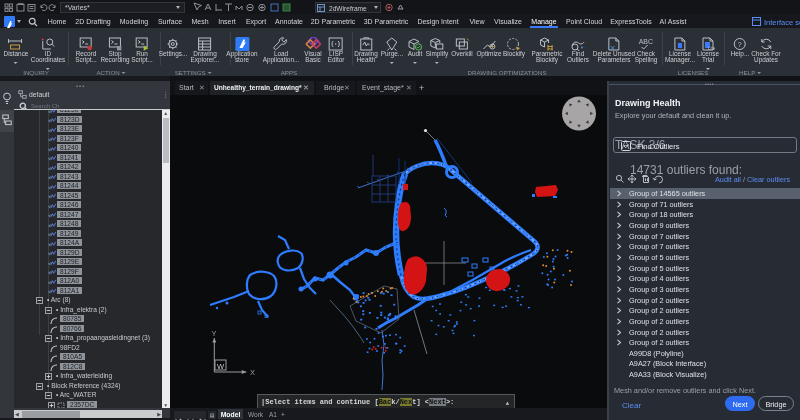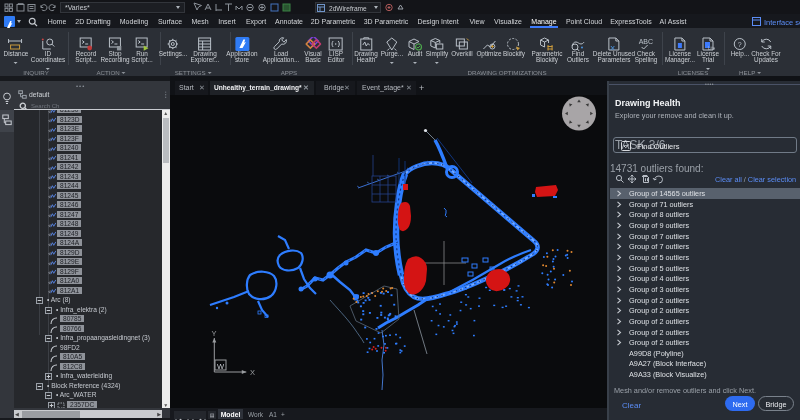--- a/index.html
+++ b/index.html
@@ -802,20 +802,21 @@
         <g fill="#d41414">
           <path d="M231 108 q7 -3 9 3 l1 10 q0 8 -3 12 q-4 5 -8 2 q-3 -6 -2 -14 q0 -8 3 -13z"></path>
           <path d="M238 164 q8 -5 13 -1 q6 4 6 11 l-1 12 q-2 8 -8 12 q-7 4 -11 -2 q-4 -6 -3 -14 q0 -11 4 -18z"></path>
           <path d="M321 176 q9 -4 14 0 q6 4 5 10 q-1 6 -8 9 q-8 3 -13 -2 q-4 -5 -3 -9 q1 -5 5 -8z"></path>
           <path d="M366 92 l20 -2 2 5 -3 6 -18 1 -2 -5z"></path>
           <rect x="233" y="89" width="5" height="6"></rect>
         </g>
         <rect x="362" y="99" width="3" height="3" fill="#2e7dff"></rect>
         <rect x="383" y="101" width="4" height="2" fill="#2e7dff"></rect>
       </svg></div>
+<div class="abs" id="cmdbar">|Select items and continue [<span class="kw">Bac</span>k/<span class="kw">Nex</span>t] &lt;<span style="background:#777c83;color:#111">Next</span>&gt;:<span style="position:absolute;right:5px;top:5px;font-size:5.5px;color:#c6cad0">▲</span></div>
 <div class="abs" id="statusbar">
       <div class="abs" style="left:4px;top:2.5px;width:7.5px;height:8px;background:#24272d;padding:0.5px 0 0 0.5px"><svg width="7" height="7" viewBox="0 0 7 7">
           <path d="M1 1v5M6 1L2.5 3.5 6 6z" stroke="#c6cad0" fill="#c6cad0" stroke-width="0.8"></path>
         </svg></div>
       <div class="abs" style="left:12px;top:2.5px;width:7.5px;height:8px;background:#24272d;padding:0.5px 0 0 0.5px"><svg width="7" height="7" viewBox="0 0 7 7">
           <path d="M5.5 1L1.5 3.5 5.5 6z" fill="#c6cad0"></path>
         </svg></div>
       <div class="abs" style="left:20px;top:2.5px;width:7.5px;height:8px;background:#24272d;padding:0.5px 0 0 0.5px"><svg width="7" height="7" viewBox="0 0 7 7">
           <path d="M1.5 1l4 2.5-4 2.5z" fill="#c6cad0"></path>
         </svg></div>
@@ -825,55 +826,55 @@
       <div class="abs" style="left:38px;top:2.5px;width:8px;height:8px;background:#24272d;color:#c6cad0;font-size:5px;text-align:center;padding-top:1px">▤</div>
       <div class="abs" style="left:48px;top:1px;width:25px;height:10px;background:#2e323a;color:#fff;font-size:6.8px;font-weight:bold;text-align:center;padding-top:1.5px">Model</div>
       <div class="abs" style="left:78px;top:3px;color:#9aa0a6;font-size:6.5px">Work</div>
       <div class="abs" style="left:99px;top:3px;color:#9aa0a6;font-size:6.5px">A1</div>
       <div class="abs" style="left:111px;top:3px;color:#9aa0a6;font-size:6.5px">+</div>
     </div>
 <div class="abs" id="rpanel">
       <div class="abs" style="left:0;top:3px;width:191px;height:1px;background:#4a5266"></div>
       <div class="abs" style="left:96px;top:0px;color:#8d939a;font-size:5px;letter-spacing:0.5px">••••</div>
       <div class="abs" style="left:6px;top:17px;font-size:9px;font-weight:bold;color:#f2f4f6">Drawing Health</div>
-      <div class="abs" style="left:6px;top:30px;font-size:7.3px;color:#aeb3ba">Explore your remove and clean it up.</div>
+      <div class="abs" style="left:6px;top:30px;font-size:7.3px;color:#aeb3ba">Explore your default and clean it up.</div>
       <div class="abs" style="left:6px;top:57px;font-size:12px;color:#9aa0a8">TASK 3/6</div>
       <div class="abs" style="left:4px;top:56px;width:184px;height:16px;border:1px solid #707a87;border-radius:3px">
         <svg style="position:absolute;left:7px;top:3px" width="10" height="10" viewBox="0 0 10 10" fill="none" stroke="#d6d9dd" stroke-width="1">
           <rect x="0.5" y="0.5" width="9" height="9" rx="1"></rect>
           <path d="M3 5l1.7 1.7L8 3.5"></path>
         </svg>
         <span style="position:absolute;left:23px;top:3.5px;font-size:7.5px;color:#e8eaed">Find Outliers</span>
       </div>
-      <div class="abs" style="left:1px;top:82px;font-size:10px;color:#9aa0a8">14731 outliers found:</div>
+      <div class="abs" style="left:21px;top:82px;font-size:12px;color:#9aa0a8">14731 outliers found:</div>
       <svg class="abs" style="left:6px;top:93px" width="52" height="10" viewBox="0 0 52 10" fill="none" stroke="#b6bcc4" stroke-width="1">
         <circle cx="4" cy="4" r="2.6"></circle>
         <path d="M6 6l2.5 2.5"></path>
         <path d="M17 1v8M13 5h8M17 1l-1.5 1.5M17 1l1.5 1.5M17 9l-1.5-1.5M17 9l1.5-1.5M13 5l1.5-1.5M13 5l1.5 1.5M21 5l-1.5-1.5M21 5l-1.5 1.5"></path>
         <path d="M27 2.5h6M28 2.5V1.5h4v1M28.5 3v5.5h5V3M30.5 4.2v3M32.5 4.2v3"></path>
         <path d="M44 2c-3 0-4.5 2-4.5 4M39.5 6l-1.5-2M39.5 6l2-1M44 2a3.5 3.5 0 0 1 0 7"></path>
       </svg>
-      <div class="abs" style="left:106px;top:94px;font-size:7.3px"><span class="blue">Clear all</span> <span style="color:#9aa0a8">/</span> <span class="blue">Clear selection</span></div>
+      <div class="abs" style="left:106px;top:94px;font-size:7.3px"><span class="blue">Audit all</span> <span style="color:#9aa0a8">/</span> <span class="blue">Clear outliers</span></div>
       <div class="orow" style="top:107.0px;background:#58616d;">
         <svg style="position:absolute;left:6px;top:2px" width="6" height="7" viewBox="0 0 6 7">
           <path d="M1.5 0.8 4.5 3.5 1.5 6.2" stroke="#c6cad0" stroke-width="1.1" fill="none"></path>
         </svg>
         <span class="otext">Group of 14565 outliers</span>
       </div>
       <div class="orow" style="top:117.7px;">
         <svg style="position:absolute;left:6px;top:2px" width="6" height="7" viewBox="0 0 6 7">
           <path d="M1.5 0.8 4.5 3.5 1.5 6.2" stroke="#c6cad0" stroke-width="1.1" fill="none"></path>
         </svg>
         <span class="otext">Group of 71 outliers</span>
       </div>
       <div class="orow" style="top:128.3px;">
         <svg style="position:absolute;left:6px;top:2px" width="6" height="7" viewBox="0 0 6 7">
           <path d="M1.5 0.8 4.5 3.5 1.5 6.2" stroke="#c6cad0" stroke-width="1.1" fill="none"></path>
         </svg>
-        <span class="otext">Group of 8 outliers</span>
+        <span class="otext">Group of 18 outliers</span>
       </div>
       <div class="orow" style="top:138.9px;">
         <svg style="position:absolute;left:6px;top:2px" width="6" height="7" viewBox="0 0 6 7">
           <path d="M1.5 0.8 4.5 3.5 1.5 6.2" stroke="#c6cad0" stroke-width="1.1" fill="none"></path>
         </svg>
         <span class="otext">Group of 9 outliers</span>
       </div>
       <div class="orow" style="top:149.6px;">
         <svg style="position:absolute;left:6px;top:2px" width="6" height="7" viewBox="0 0 6 7">
           <path d="M1.5 0.8 4.5 3.5 1.5 6.2" stroke="#c6cad0" stroke-width="1.1" fill="none"></path>

